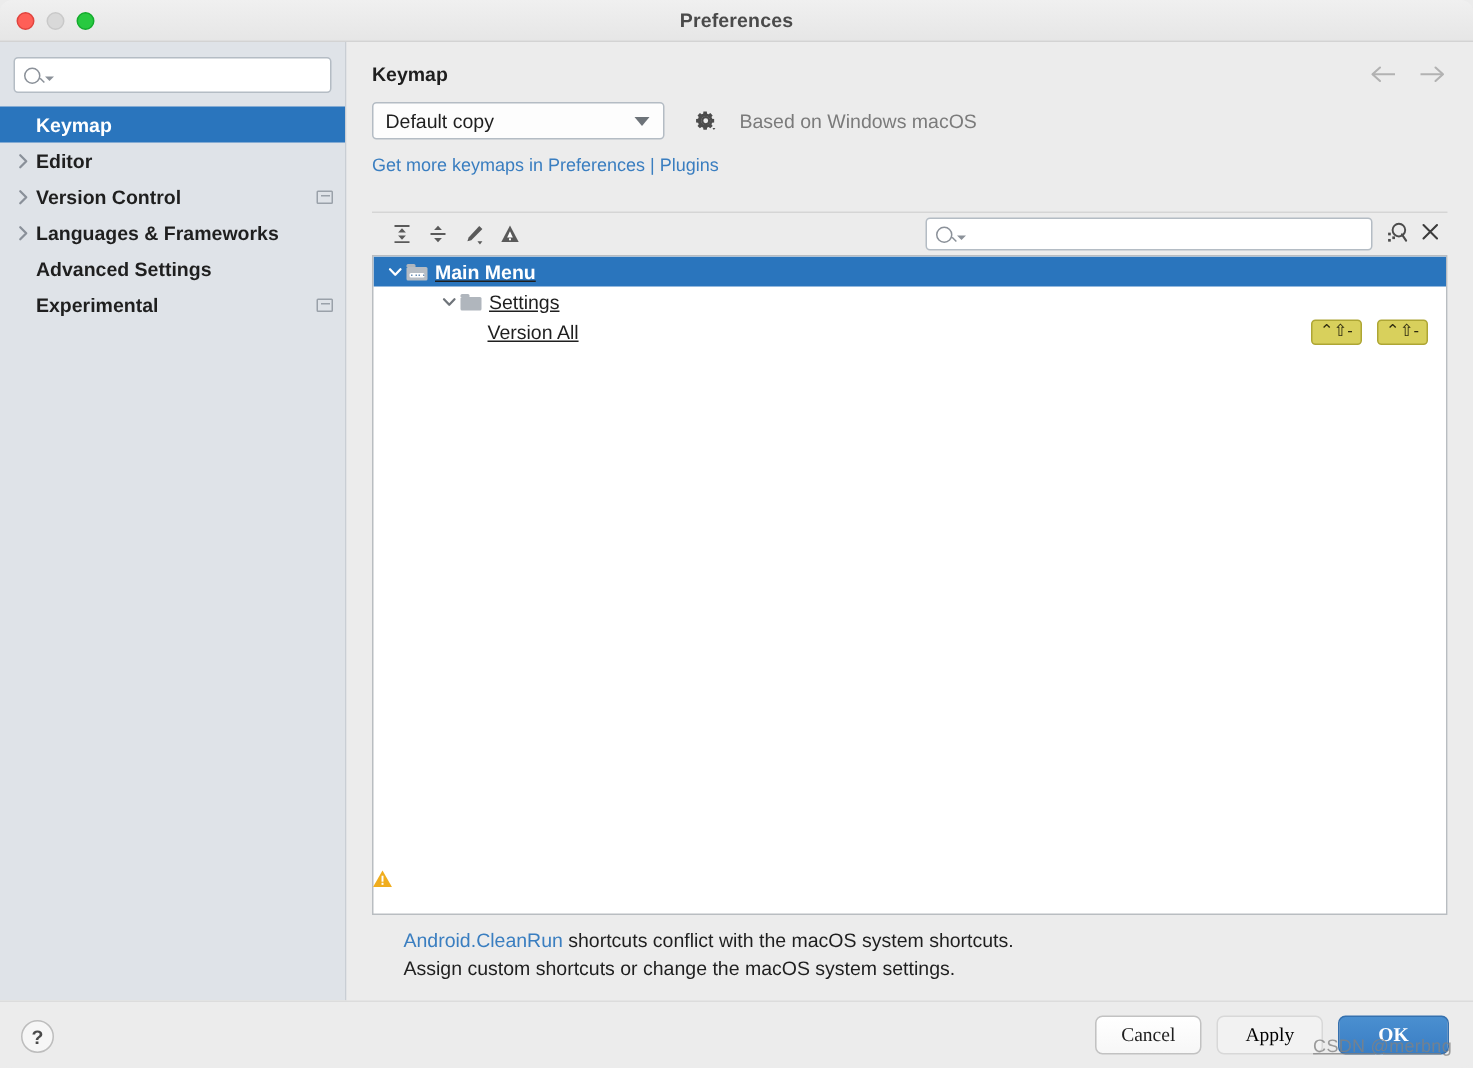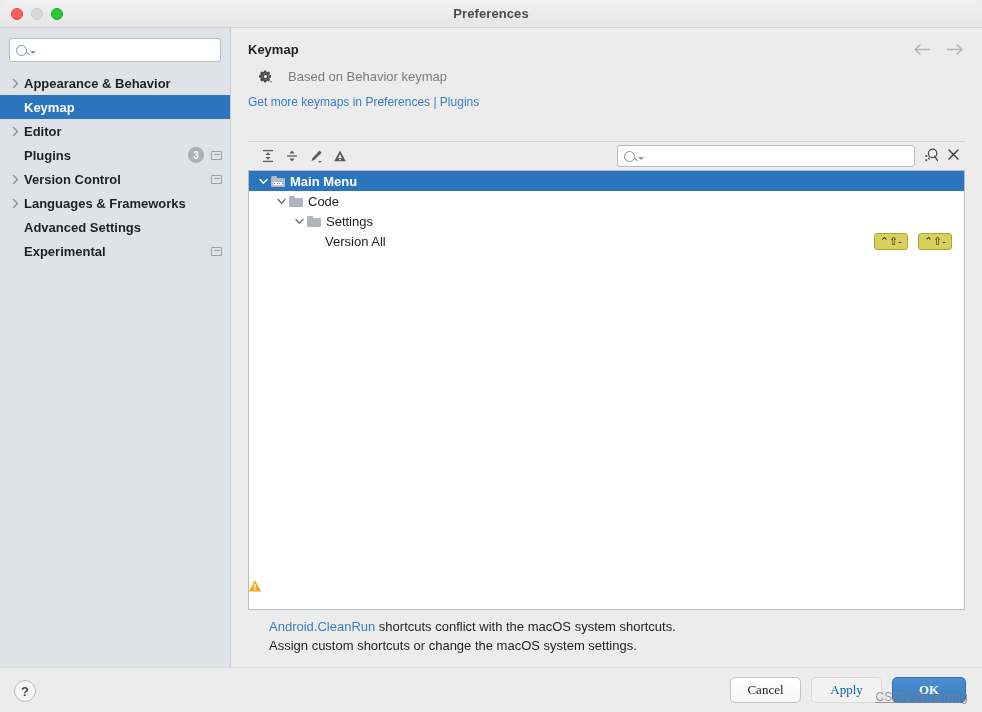--- a/index.html
+++ b/index.html
@@ -158,20 +158,21 @@
     border:none; outline:none; background:transparent; width:100%;
     font-family:"Liberation Sans", sans-serif; font-size:12px; margin-left:5px;
   }
   .tb-right { display:flex; align-items:center; gap: 6px; padding-left: 9px; padding-right: 2px;}
 
   
   .tree {
     position:absolute; left:0; right:0; top:29px; bottom:0;
     background:#ffffff; border:1px solid #b9bdc1;
     overflow: hidden;
+    text-decoration: underline;
   }
   .tree-row {
     height: 20px; display:flex; align-items:center;
     font-size: 13px; color:#1f1f1f; position:relative; white-space:nowrap;
   }
   .tree-row.selected { background:#2a75bd; color:#ffffff; }
   .twisty { width: 16px; display:flex; align-items:center; justify-content:center; flex:none; }
   .folder {
     width: 14px; height: 11px; flex:none; margin-right: 5px; position: relative;
   }
@@ -228,21 +229,21 @@
   }
   .btn-group { position:absolute; right: 16px; top: 9px; display:flex; gap: 10px; align-items:center;}
   .btn {
     height: 26px; min-width: 71px; padding: 0 14px;
     border-radius: 5px; border: 1px solid #c2c2c2;
     background: linear-gradient(#ffffff, #f7f7f7);
     font-size: 13px; color: #1f1f1f;
     display:flex; align-items:center; justify-content:center;
     font-family:Liberation Serif, serif;
   }
-  .btn.disabled { color: #0369a1; background: #f2f2f2; border-color:#d8d8d8; }
+  .btn.disabled { color: #000000; background: #f2f2f2; border-color:#d8d8d8; }
   .btn.primary {
     background: linear-gradient(#4a8fd0, #3a7ec4);
     border-color: #3570ae; color:#ffffff; font-weight: bold;
     min-width: 74px;
   }
   .watermark {
     position:absolute; right: 14px; bottom: 8px;
     font-size: 12px; color: rgba(130,130,130,0.78);
     letter-spacing: 0.2px; pointer-events:none;
     font-family:"Liberation Sans", sans-serif;
@@ -265,47 +266,31 @@
 
   <div class="sidebar">
     <div class="side-search-wrap">
       <div class="side-search">
         <div class="mag"></div>
         <div class="mag-caret"></div>
         <input type="text" value="" placeholder="" style="">
       </div>
     </div>
     <ul class="nav" id="nav-list">
+        <li class="nav-item selected">
+          <span class="chev"></span>
+          <span class="nav-label">Keymap</span>
+        </li>
         <li class="nav-item">
           <span class="chev">
             <svg width="9" height="11" viewBox="0 0 9 11">
               <path d="M2.5 1.5 L6.5 5.5 L2.5 9.5" fill="none" stroke="#8a9099" stroke-width="1.5" stroke-linecap="round" stroke-linejoin="round"></path>
             </svg>
           </span>
-          <span class="nav-label">Appearance &amp; Behavior</span>
-        </li>
-        <li class="nav-item selected">
-          <span class="chev"></span>
-          <span class="nav-label">Keymap</span>
-        </li>
-        <li class="nav-item">
-          <span class="chev">
-            <svg width="9" height="11" viewBox="0 0 9 11">
-              <path d="M2.5 1.5 L6.5 5.5 L2.5 9.5" fill="none" stroke="#8a9099" stroke-width="1.5" stroke-linecap="round" stroke-linejoin="round"></path>
-            </svg>
-          </span>
           <span class="nav-label">Editor</span>
-        </li>
-        <li class="nav-item">
-          <span class="chev"></span>
-          <span class="nav-label">Plugins</span>
-          <span class="nav-right">
-            <span class="count-badge">3</span>
-            <span class="ext-icon"></span>
-          </span>
         </li>
         <li class="nav-item">
           <span class="chev">
             <svg width="9" height="11" viewBox="0 0 9 11">
               <path d="M2.5 1.5 L6.5 5.5 L2.5 9.5" fill="none" stroke="#8a9099" stroke-width="1.5" stroke-linecap="round" stroke-linejoin="round"></path>
             </svg>
           </span>
           <span class="nav-label">Version Control</span>
           <span class="nav-right">
             <span class="ext-icon"></span>
@@ -347,31 +332,35 @@
         <span>
           <svg width="19" height="13" viewBox="0 0 19 13">
             <path d="M2 6.5 H17" stroke="#b2b2b2" stroke-width="1.4" fill="none"></path>
             <path d="M12 2 L17 6.5 L12 11" stroke="#b2b2b2" stroke-width="1.4" fill="none" stroke-linecap="round" stroke-linejoin="round"></path>
           </svg>
         </span>
       </div>
     </div>
 
     <div class="keymap-row">
+      <div class="combo">
+        <span>Default copy</span>
+        <span class="combo-caret"></span>
+      </div>
       <span class="gear-wrap">
         <svg width="17" height="17" viewBox="0 0 17 17">
           <g fill="#4c4c4c">
             <path d="M8.5 5.4a3.1 3.1 0 1 0 0 6.2 3.1 3.1 0 0 0 0-6.2zm0 4.7a1.6 1.6 0 1 1 0-3.2 1.6 1.6 0 0 1 0 3.2z"></path>
             <path d="M7.6 1.3h1.8l.25 1.6 1.25.52 1.3-.95 1.3 1.3-.95 1.3.52 1.25 1.6.25v1.8l-1.6.25-.52 1.25.95 1.3-1.3 1.3-1.3-.95-1.25.52-.25 1.6H7.6l-.25-1.6-1.25-.52-1.3.95-1.3-1.3.95-1.3-.52-1.25-1.6-.25V6.57l1.6-.25.52-1.25-.95-1.3 1.3-1.3 1.3.95 1.25-.52z" opacity="0"></path>
             <path d="M14.1 7.3l-1.36-.2a4.4 4.4 0 0 0-.43-1.03l.82-1.1-1.6-1.6-1.1.82a4.4 4.4 0 0 0-1.03-.43L9.2 2.4H6.95l-.2 1.36c-.36.1-.7.25-1.03.43l-1.1-.82-1.6 1.6.82 1.1c-.18.33-.33.67-.43 1.03l-1.36.2V9.6l1.36.2c.1.36.25.7.43 1.03l-.82 1.1 1.6 1.6 1.1-.82c.33.18.67.33 1.03.43l.2 1.36H9.2l.2-1.36c.36-.1.7-.25 1.03-.43l1.1.82 1.6-1.6-.82-1.1c.18-.33.33-.67.43-1.03l1.36-.2V7.3zm-5.6 4.1a2.95 2.95 0 1 1 0-5.9 2.95 2.95 0 0 1 0 5.9z"></path>
           </g>
           <path d="M13 13.3 l1.9 0 l-0.95 1.4 z" fill="#4c4c4c"></path>
         </svg>
       </span>
-      <span class="based-on">Based on Behavior keymap</span>
+      <span class="based-on">Based on Windows macOS</span>
     </div>
 
     <div class="link-row">
       <span class="link">Get more keymaps in Preferences | Plugins</span>
     </div>
 
     <div class="tree-box">
       <div class="tree-toolbar">
         <span class="tb-icon">
           <svg width="14" height="14" viewBox="0 0 14 14">
@@ -436,32 +425,20 @@
               <span class="tab"></span>
               <span class="body"></span>
               <span class="strip">
                 <i style="left:1px"></i>
                 <i style="left:3.5px"></i>
                 <i style="left:6px"></i>
                 <i style="left:8.5px"></i>
               </span>
             </span>
             <span style="font-weight: bold;">Main Menu</span>
-          </div>
-          <div class="tree-row" style="padding-left: 24px;">
-            <span class="twisty">
-              <svg width="11" height="9" viewBox="0 0 11 9">
-                <path d="M2 2.5 L5.5 6.2 L9 2.5" fill="none" stroke="#6f747a" stroke-width="1.5" stroke-linecap="round" stroke-linejoin="round"></path>
-              </svg>
-            </span>
-            <span class="folder">
-              <span class="tab"></span>
-              <span class="body"></span>
-            </span>
-            <span>Code</span>
           </div>
           <div class="tree-row" style="padding-left: 42px;">
             <span class="twisty">
               <svg width="11" height="9" viewBox="0 0 11 9">
                 <path d="M2 2.5 L5.5 6.2 L9 2.5" fill="none" stroke="#6f747a" stroke-width="1.5" stroke-linecap="round" stroke-linejoin="round"></path>
               </svg>
             </span>
             <span class="folder">
               <span class="tab"></span>
               <span class="body"></span>

